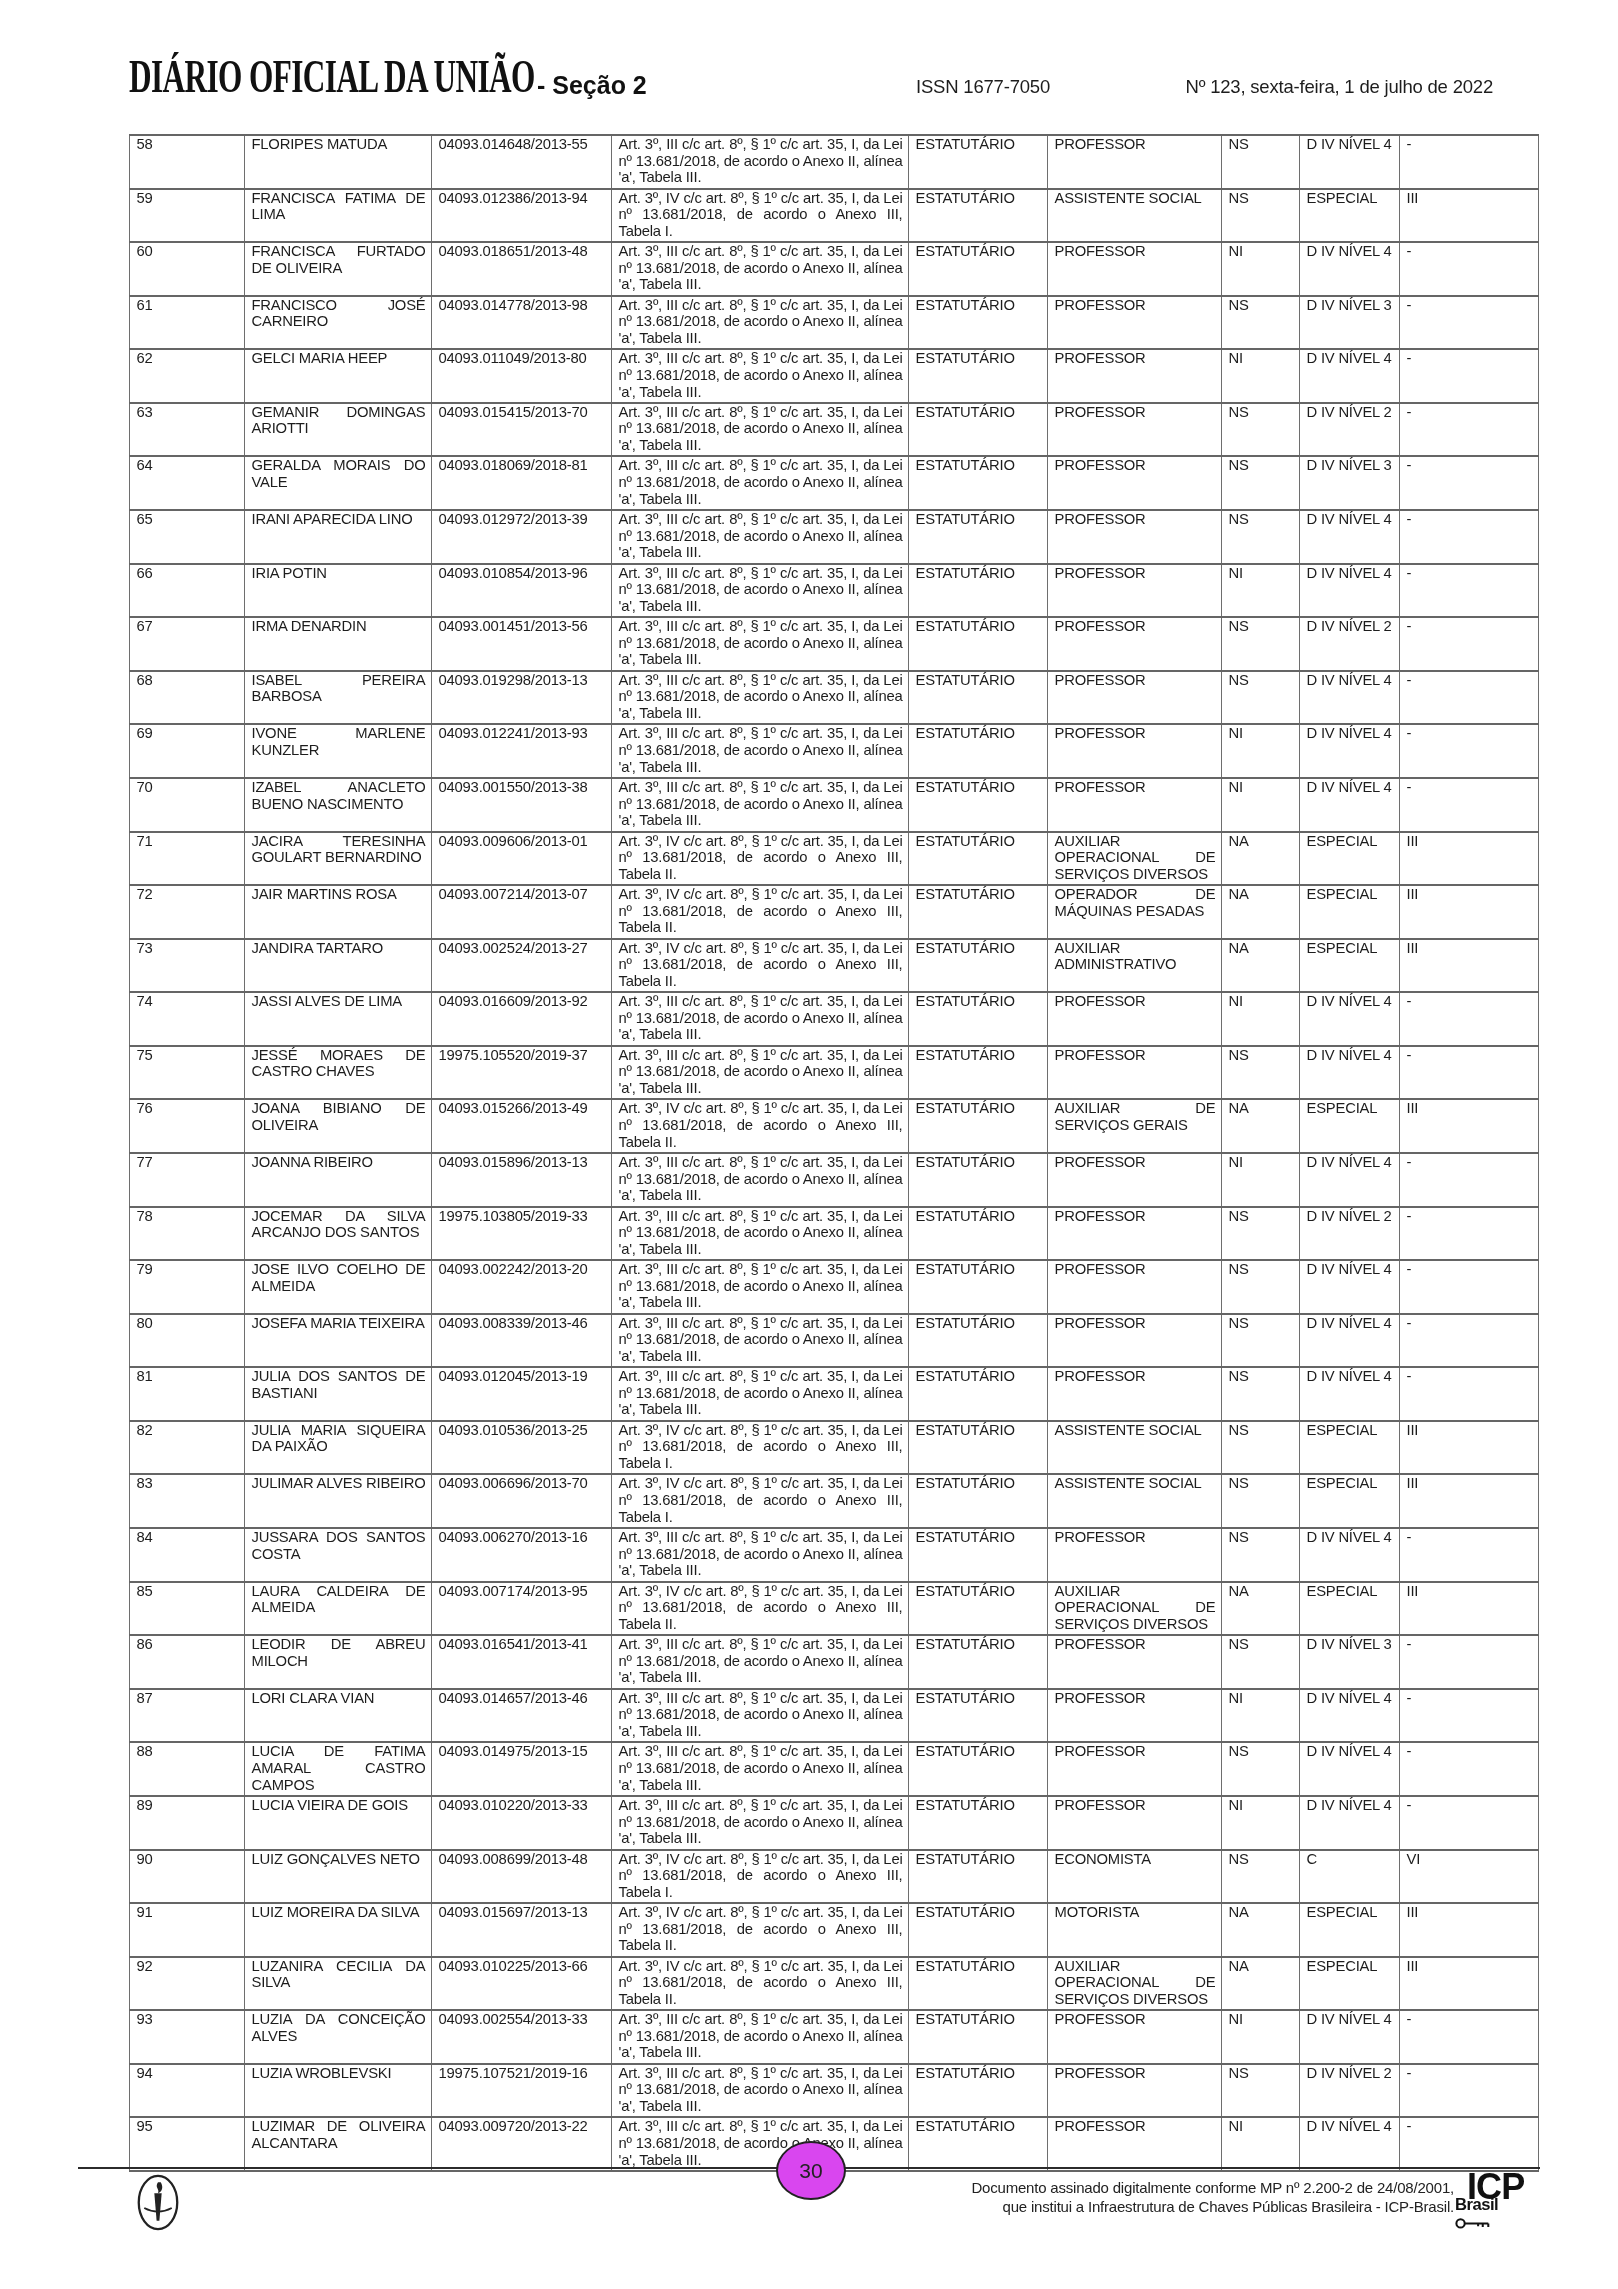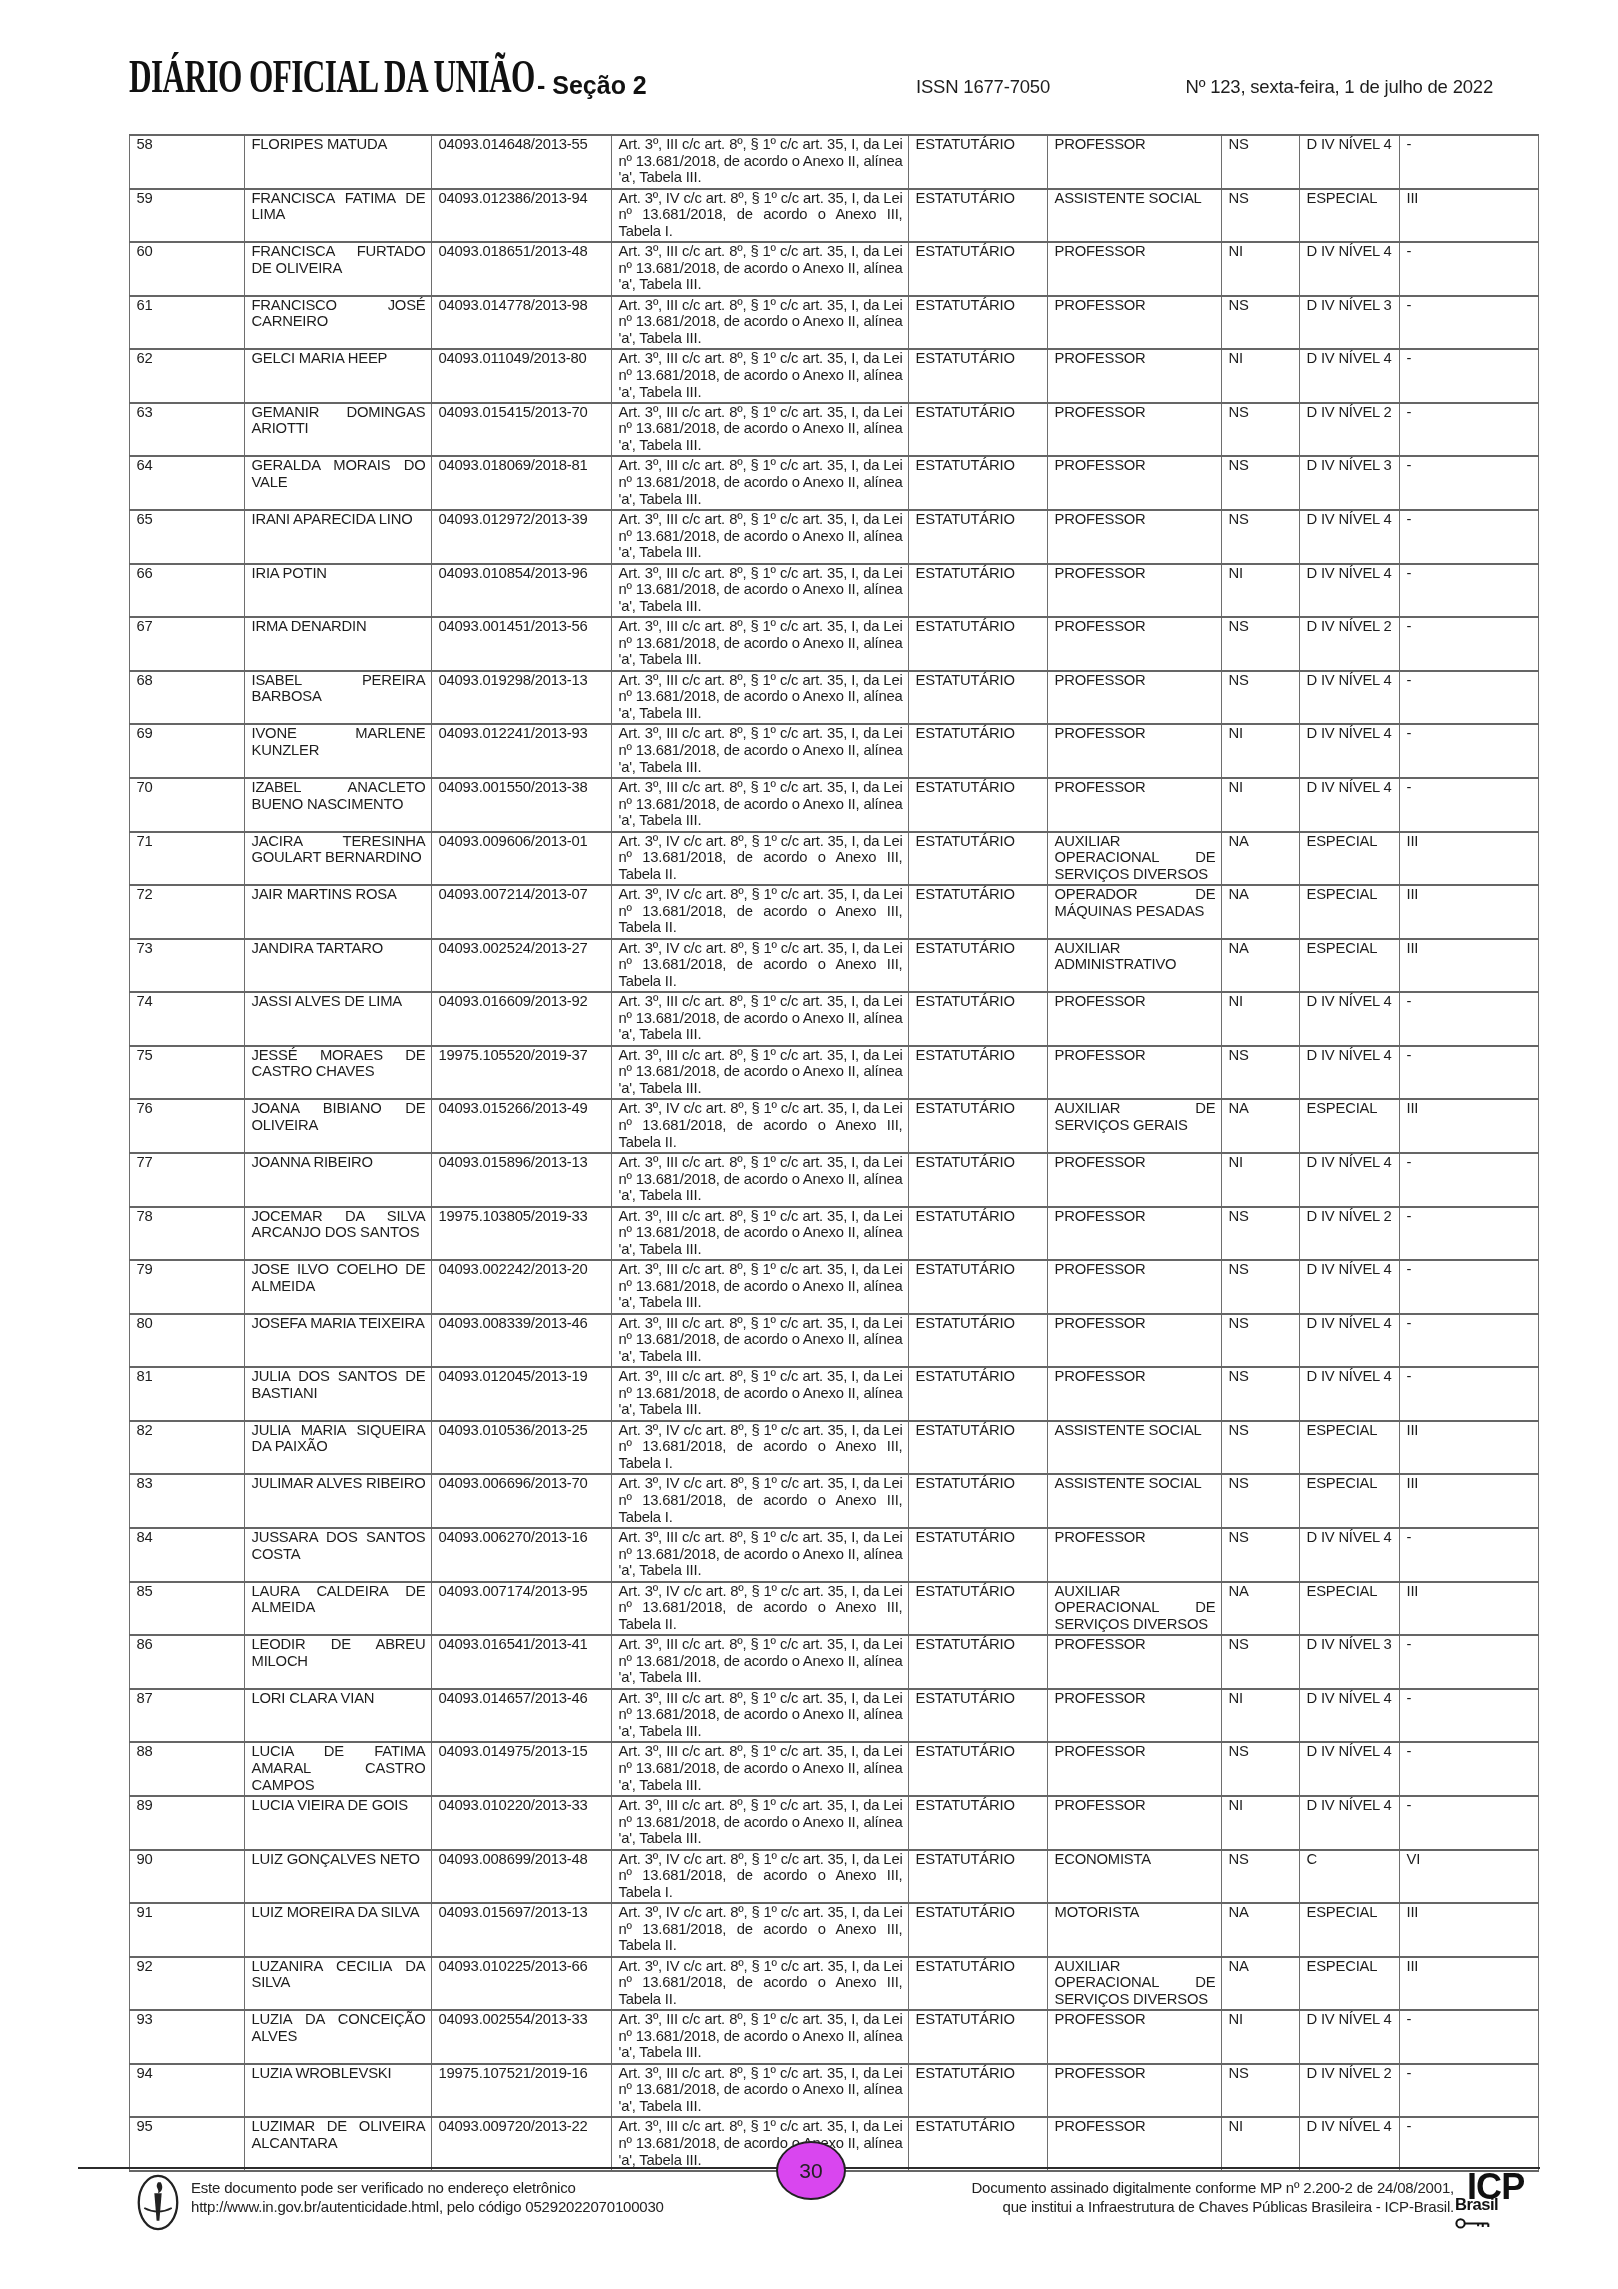--- a/index.html
+++ b/index.html
@@ -501,24 +501,20 @@
 
   <div class="footer-left-logo">
     <svg width="44" height="59" viewBox="0 0 48 64" fill="none">
       <ellipse cx="24" cy="32" rx="21" ry="29" stroke="#222" stroke-width="2.5"></ellipse>
       <path d="M24 10 c-4 6 2 7 0 12 c5 -2 6 -7 3 -12 z" fill="#222"></path>
       <path d="M20 22 h8 l-2.5 30 h-3 z" fill="#222"></path>
       <path d="M9 38 q15 8 30 0" stroke="#222" stroke-width="2" fill="none"></path>
     </svg>
   </div>
 
-  <div class="verify-note">
-    <div>Este documento pode ser verificado no endereço eletrônico</div>
-    <div>http://www.in.gov.br/autenticidade.html, pelo código 05292022070100030</div>
-  </div>
 
   <div class="sign-note">
     <div>Documento assinado digitalmente conforme MP nº 2.200-2 de 24/08/2001,</div>
     <div>que institui a Infraestrutura de Chaves Públicas Brasileira - ICP-Brasil.</div>
   </div>
 
   <div class="icp-logo">
     <div class="icp-line1">ICP</div>
     <div class="icp-line2">Brasil</div>
     <div class="icp-key">

